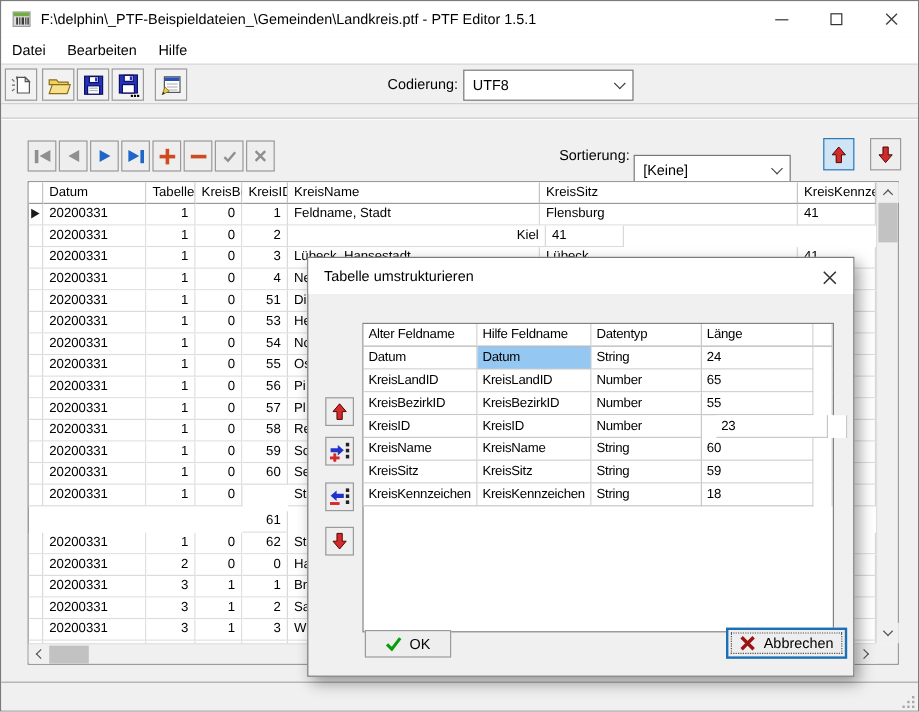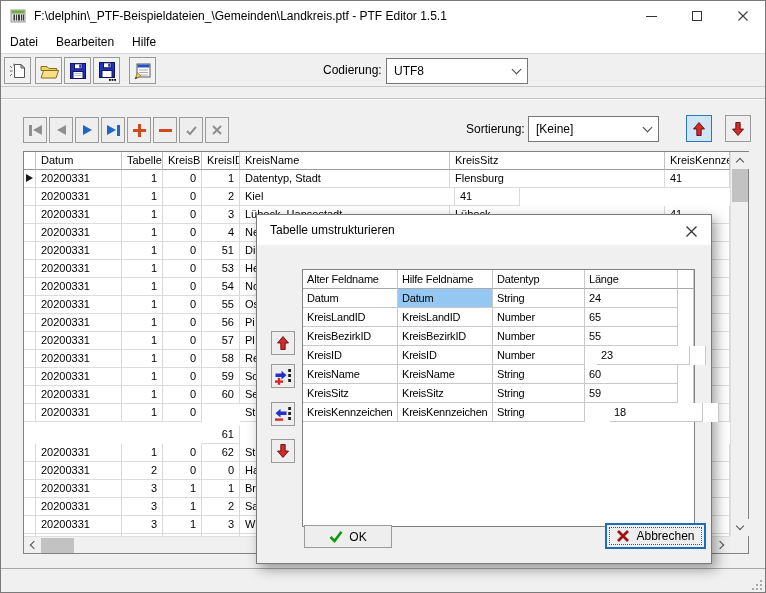--- a/index.html
+++ b/index.html
@@ -80,21 +80,21 @@
   .dlg-close{position:absolute;right:12px;top:8px;width:16px;height:16px;display:flex;align-items:center;justify-content:center;}
   .side-btn{position:absolute;left:14px;width:24px;height:24px;background:#eeeeee;border:1px solid #9a9a9a;display:flex;align-items:center;justify-content:center;}
   .dtable{position:absolute;left:45px;top:54px;width:393px;height:258px;background:#fff;border:1px solid #828282;}
   .dcell{height:19px;line-height:18px;font-size:11px;letter-spacing:-0.2px;border-right:1px solid #c8c8c8;border-bottom:1px solid #c8c8c8;
          overflow:hidden;white-space:nowrap;padding:0 4px;flex:none;background:#fff;}
   .dhead .dcell{border-bottom:1px solid #a8a8a8;}
   .drow{display:flex;}
   .sel{background:#94c8f2;}
   .gut{border-bottom:none;}
   .btn{position:absolute;background:#eeeeee;border:1px solid #9a9a9a;display:flex;align-items:center;justify-content:center;gap:6px;font-size:12px;}
-  .btn-ok{left:47px;top:310px;width:88px;height:23px;}
+  .btn-ok{left:47px;top:310px;width:72px;height:23px;}
   .btn-cancel{left:348px;top:308px;width:101px;height:26px;border:2px solid #1a6fb5;}
   .focus-dots{position:absolute;left:2px;top:2px;right:2px;bottom:2px;border:1px dotted #555;pointer-events:none;}
 
   
   .statusbar{left:0;top:567px;width:100%;height:25px;background:#f0f0f0;border-top:1px solid #a8a8a8;}
   .grip{position:absolute;right:2px;bottom:2px;}
 </style>
 </head>
 <body>
 
@@ -217,21 +217,21 @@
           <path d="M2 7 L5 10 L11 2.8" stroke="#8f8f8f" stroke-width="2" fill="none"></path>
         </svg>
     </span>
     <span class="nav-btn" style="left:204px">
       <svg width="12" height="12" viewBox="0 0 12 12">
           <path d="M2 2 L10 10 M10 2 L2 10" stroke="#8f8f8f" stroke-width="2" fill="none"></path>
         </svg>
     </span>
 
     <span class="abs label" style="left:465px;top:35px">Sortierung:</span>
-    <span class="combo" style="left:527px;top:29px;width:131px;height:26px">
+    <span class="combo" style="left:527px;top:42px;width:131px;height:26px">
       <span class="val">[Keine]</span>
       <span class="chev-down"></span>
     </span>
     <span class="sort-btn sort-asc" style="left:685px">
       <svg width="16" height="16" viewBox="0 0 16 16">
         <path d="M8 1.5 L13.5 8 H10.2 V14.5 H5.8 V8 H2.5 Z" fill="#d42a2a" stroke="#4a0000" stroke-width="0.8"></path>
       </svg>
     </span>
     <span class="sort-btn" style="left:724px">
       <svg width="16" height="16" viewBox="0 0 16 16">
@@ -252,31 +252,31 @@
         </div>
       <div>
           <div class="grow">
             <div class="gcell ind">
               <div class="rec-tri"></div>
             </div>
             <div class="gcell" style="width: 86px; text-align: left;">20200331</div>
             <div class="gcell" style="width: 41px; text-align: right;">1</div>
             <div class="gcell" style="width: 39px; text-align: right;">0</div>
             <div class="gcell" style="width: 38px; text-align: right;">1</div>
-            <div class="gcell" style="width: 210px; text-align: left;">Datentyp, Stadt</div>
+            <div class="gcell" style="width: 210px; text-align: left;">Feldname, Stadt</div>
             <div class="gcell" style="width: 215px; text-align: left;">Flensburg</div>
             <div class="gcell" style="width: 65px; text-align: left;">41</div>
           </div>
           <div class="grow">
             <div class="gcell ind"></div>
             <div class="gcell" style="width: 86px; text-align: left;">20200331</div>
             <div class="gcell" style="width: 41px; text-align: right;">1</div>
             <div class="gcell" style="width: 39px; text-align: right;">0</div>
             <div class="gcell" style="width: 38px; text-align: right;">2</div>
-            <div class="gcell" style="width: 215px; text-align: left;">Kiel</div>
+            <div class="gcell" style="width: 215px; text-align: right;">Kiel</div>
             <div class="gcell" style="width: 65px; text-align: left;">41</div>
           </div>
           <div class="grow">
             <div class="gcell ind"></div>
             <div class="gcell" style="width: 86px; text-align: left;">20200331</div>
             <div class="gcell" style="width: 41px; text-align: right;">1</div>
             <div class="gcell" style="width: 39px; text-align: right;">0</div>
             <div class="gcell" style="width: 38px; text-align: right;">3</div>
             <div class="gcell" style="width: 210px; text-align: left;">Lübeck, Hansestadt</div>
             <div class="gcell" style="width: 215px; text-align: left;">Lübeck</div>
@@ -567,21 +567,21 @@
             <div class="dcell" style="width: 95px; text-align: left;">KreisSitz</div>
             <div class="dcell" style="width: 95px; text-align: left;">KreisSitz</div>
             <div class="dcell" style="width: 92px; text-align: left;">String</div>
             <div class="dcell" style="width: 93px; text-align: left;">59</div>
             <div class="dcell gut" style="width: 16px; text-align: left;"></div>
           </div>
           <div class="drow">
             <div class="dcell" style="width: 95px; text-align: left;">KreisKennzeichen</div>
             <div class="dcell" style="width: 95px; text-align: left;">KreisKennzeichen</div>
             <div class="dcell" style="width: 92px; text-align: left;">String</div>
-            <div class="dcell" style="width: 93px; text-align: left; margin-left: 25px;">18</div>
+            <div class="dcell" style="width: 93px; text-align: left;">18</div>
             <div class="dcell gut" style="width: 16px; text-align: left;"></div>
           </div>
         </div>
     </div>
 
     <span class="btn btn-ok">
       <svg width="14" height="13" viewBox="0 0 14 13">
         <path d="M1.5 7 L5.5 11 L12.5 1.8" stroke="#0a9d0a" stroke-width="2.6" fill="none"></path>
       </svg>
       <span>OK</span>

